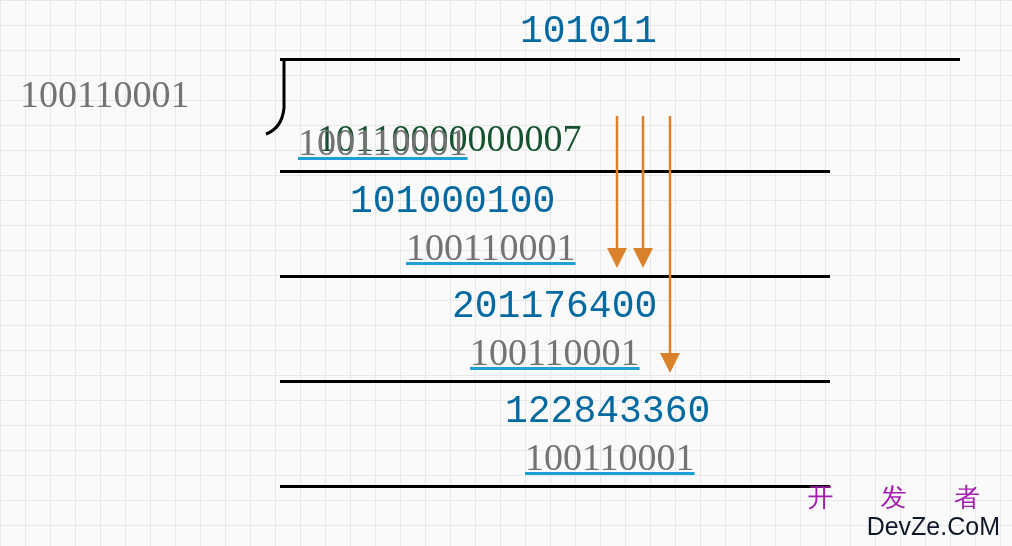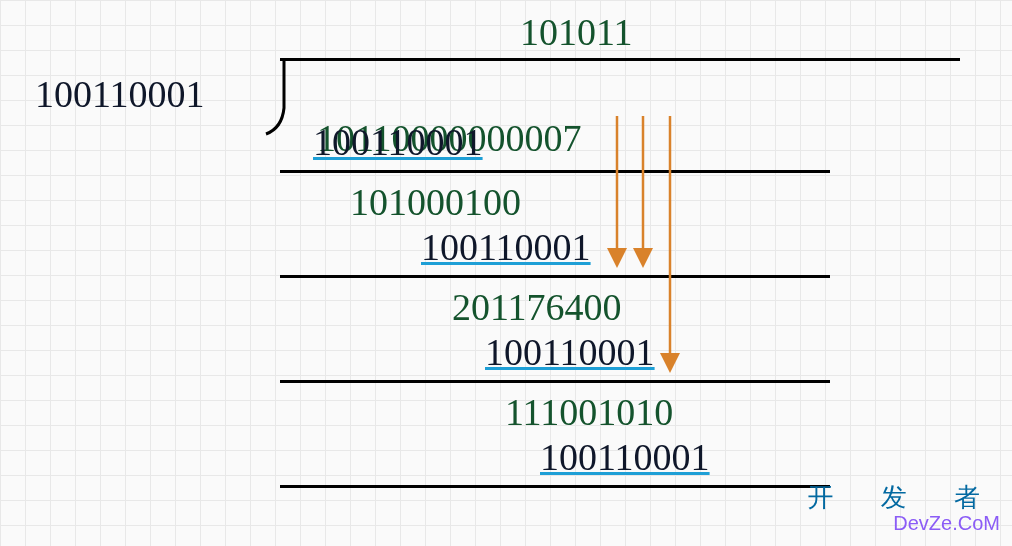--- a/index.html
+++ b/index.html
@@ -10,27 +10,27 @@
       font-family: 'Times New Roman', serif;
       font-size: 38px;
       background-color: #fafafa;
       background-image:
         linear-gradient(#e8e8e8 1px, transparent 1px),
         linear-gradient(90deg, #e8e8e8 1px, transparent 1px);
       background-size: 25px 25px;
       overflow: hidden;
     }
     .abs { position: absolute; white-space: pre; }
-    .blue { color: #0f172a; margin-left: 15px; }
+    .blue { color: #737373; }
     .red { color: #14532d; }
     .green { color: #009933; }
-    .black { color: #14532d; }
+    .black { color: #0369a1; font-family: Liberation Mono, monospace; }
     .hline { position: absolute; height: 3px; background: #000; }
-    .brand-cn { color: #0369a1; font-family: sans-serif; font-size: 26px; letter-spacing: 20px; }
-    .brand-en { color: #8b5cf6; font-family: sans-serif; font-size: 20px; }
+    .brand-cn { color: #a21caf; font-family: sans-serif; font-size: 26px; letter-spacing: 20px; }
+    .brand-en { color: #0f172a; font-family: sans-serif; font-size: 25px; }
   </style>
 </head>
 <body>
 
 <div class="abs black" style="left:520px; top:10px;">101011</div>
 
 <div class="hline" style="left:280px; top:58px; width:680px;"></div>
 
 <div class="abs blue" style="left:20px; top:72px;">100110001</div>
 
@@ -48,21 +48,21 @@
 <div class="abs black" style="left:350px; top:180px;">101000100</div>
 
 <div class="abs blue" style="left:406px; top:225px; text-decoration: underline; text-decoration-color: #1e9fd6;">100110001</div>
 <div class="hline" style="left:280px; top:275px; width:550px;"></div>
 
 <div class="abs black" style="left:452px; top:285px;">201176400</div>
 
 <div class="abs blue" style="left:470px; top:330px; text-decoration: underline; text-decoration-color: #1e9fd6;">100110001</div>
 <div class="hline" style="left:280px; top:380px; width:550px;"></div>
 
-<div class="abs black" style="left:505px; top:390px;">111001010</div>
+<div class="abs black" style="left:505px; top:390px;">122843360</div>
 
 <div class="abs blue" style="left:525px; top:435px; text-decoration: underline; text-decoration-color: #1e9fd6;">100110001</div>
 <div class="hline" style="left:280px; top:485px; width:550px;"></div>
 
 <div class="abs" style="left:525px; top:495px;">
   <span class="black">0</span><span class="green">11111011</span>
 </div>
 
 <svg class="abs" style="left:0; top:0;" width="1012" height="546">
   <defs>

